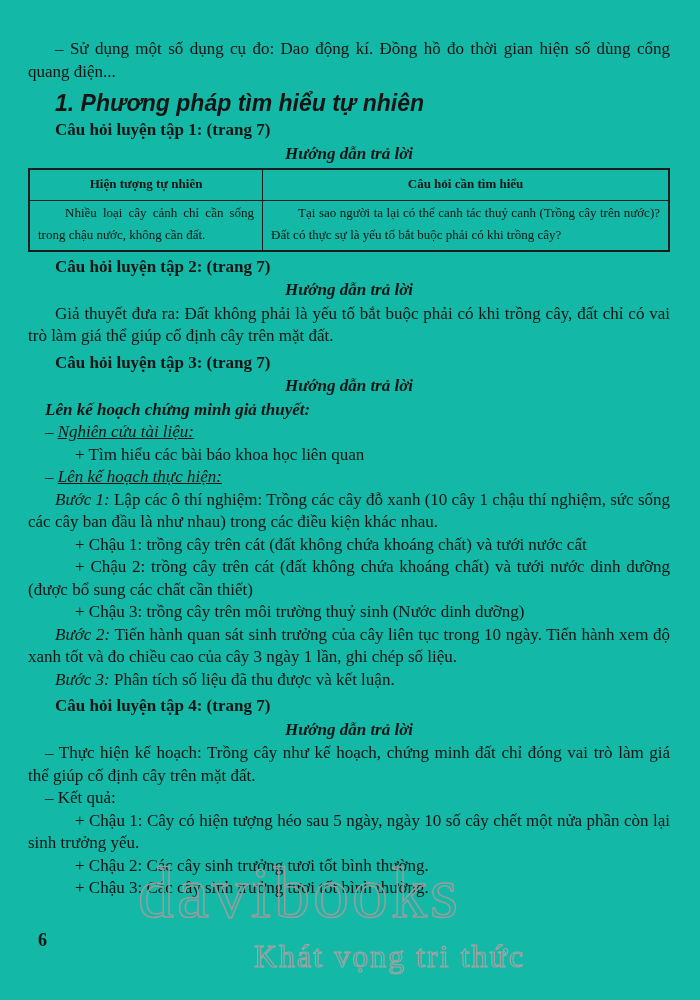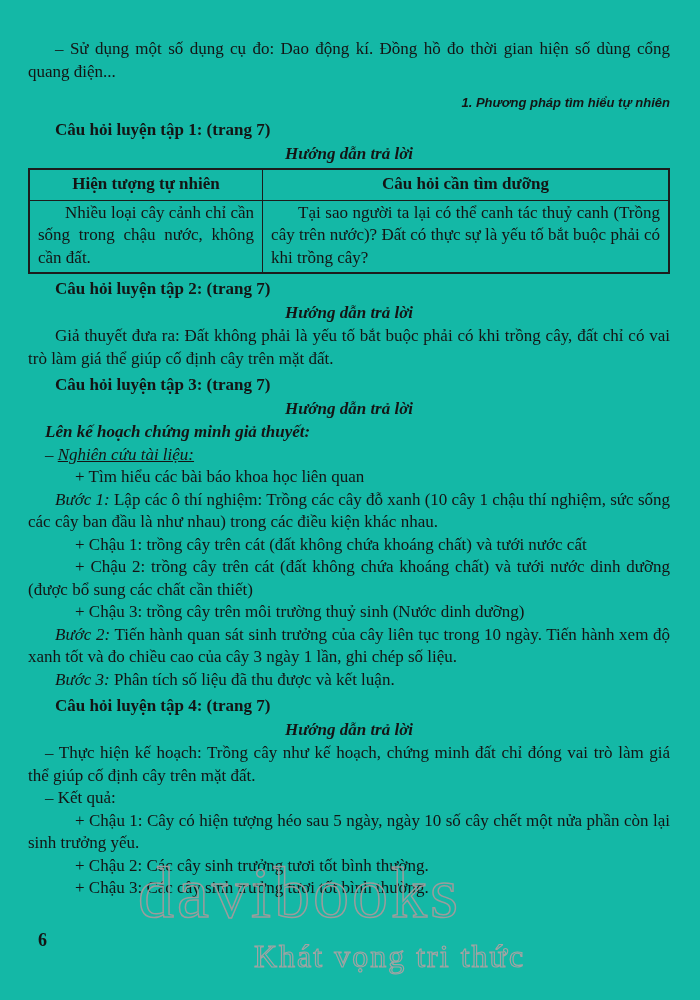--- a/index.html
+++ b/index.html
@@ -15,39 +15,39 @@
   .content { position: absolute; top: 38px; left: 28px; width: 642px; }
 
   p { margin: 0; font-size: 17px; line-height: 22.5px; text-align: justify; }
   .indent1 { text-indent: 27px; }
   .indent-dash { text-indent: 17px; }
   .indent-plus { text-indent: 47px; }
 
   .section-heading {
     font-family: "Liberation Sans", sans-serif;
     font-weight: bold; font-style: italic;
-    font-size: 13px; line-height: 24px;
+    font-size: 23px; line-height: 24px;
     margin: 8px 0 4px 27px;
-    text-align: right;
+    text-align: left;
   }
   .ex-title { font-weight: bold; text-indent: 27px; text-align: left; margin: 4px 0 1px; }
   .guide { text-align: center; font-weight: bold; font-style: italic; text-indent: 0; margin: 1px 0; }
   .plan-heading { font-weight: bold; font-style: italic; text-indent: 17px; text-align: left; margin-top: 1px; }
   .dash-heading { font-style: italic; text-align: left; }
   .dash-heading .ul { text-decoration: underline; }
   .lead-it { font-style: italic; }
 
   table.qa {
     width: 100%; border-collapse: collapse;
     margin: 3px 0 4px;
     border: 2px solid #1c1c1c;
   }
   table.qa th, table.qa td {
     border: 1.5px solid #1c1c1c;
-    font-size: 17px; line-height: 22.5px;
+    font-size: 13px; line-height: 22.5px;
     padding: 1px 8px 3px;
     font-family: Liberation Serif, serif;
   }
   table.qa th { text-align: center; padding: 3px 4px 4px; }
   table.qa td { vertical-align: top; text-align: justify; text-indent: 27px; border-radius: 10px; }
   td.col1 { width: 36.5%; }
 
   .page-num {
     position: absolute; left: 38px; top: 930px;
     font-weight: bold; font-size: 18px; z-index: 1;
@@ -79,40 +79,41 @@
 
     <h2 class="section-heading">1. Phương pháp tìm hiểu tự nhiên</h2>
 
     <p class="ex-title">Câu hỏi luyện tập 1: (trang 7)</p>
     <p class="guide">Hướng dẫn trả lời</p>
 
     <table class="qa">
       <tbody>
           <tr>
         <th class="col1">Hiện tượng tự nhiên</th>
-        <th>Câu hỏi cần tìm dưỡng</th>
+        <th>Câu hỏi cần tìm hiểu</th>
       </tr>
       <tr>
         <td class="col1">Nhiều loại cây cảnh chỉ cần sống trong chậu nước, không cần đất.</td>
         <td>Tại sao người ta lại có thể canh tác thuỷ canh (Trồng cây trên nước)? Đất có thực sự là yếu tố bắt buộc phải có khi trồng cây?</td>
       </tr>
     </tbody>
       </table>
 
     <p class="ex-title">Câu hỏi luyện tập 2: (trang 7)</p>
     <p class="guide">Hướng dẫn trả lời</p>
     <p class="indent1">Giả thuyết đưa ra: Đất không phải là yếu tố bắt buộc phải có khi trồng cây, đất chỉ có vai trò làm giá thể giúp cố định cây trên mặt đất.</p>
 
     <p class="ex-title">Câu hỏi luyện tập 3: (trang 7)</p>
     <p class="guide">Hướng dẫn trả lời</p>
     <p class="plan-heading">Lên kế hoạch chứng minh giả thuyết:</p>
 
     <p class="dash-heading indent-dash"><span>– </span><span class="ul">Nghiên cứu tài liệu:</span></p>
     <p class="indent-plus">+ Tìm hiểu các bài báo khoa học liên quan</p>
 
+    <p class="dash-heading indent-dash"><span>– </span><span class="ul">Lên kế hoạch thực hiện:</span></p>
 
     <p class="indent1"><span class="lead-it">Bước 1:</span><span> Lập các ô thí nghiệm: Trồng các cây đỗ xanh (10 cây 1 chậu thí nghiệm, sức sống các cây ban đầu là như nhau) trong các điều kiện khác nhau.</span></p>
 
     <p class="indent-plus">+ Chậu 1: trồng cây trên cát (đất không chứa khoáng chất) và tưới nước cất</p>
     <p class="indent-plus">+ Chậu 2: trồng cây trên cát (đất không chứa khoáng chất) và tưới nước dinh dưỡng (được bổ sung các chất cần thiết)</p>
     <p class="indent-plus">+ Chậu 3: trồng cây trên môi trường thuỷ sinh (Nước dinh dưỡng)</p>
 
     <p class="indent1"><span class="lead-it">Bước 2:</span><span> Tiến hành quan sát sinh trưởng của cây liên tục trong 10 ngày. Tiến hành xem độ xanh tốt và đo chiều cao của cây 3 ngày 1 lần, ghi chép số liệu.</span></p>
     <p class="indent1"><span class="lead-it">Bước 3:</span><span> Phân tích số liệu đã thu được và kết luận.</span></p>
 

